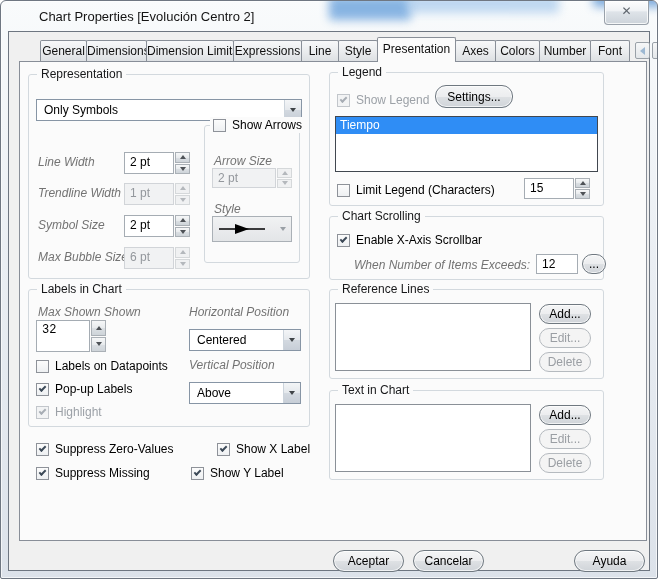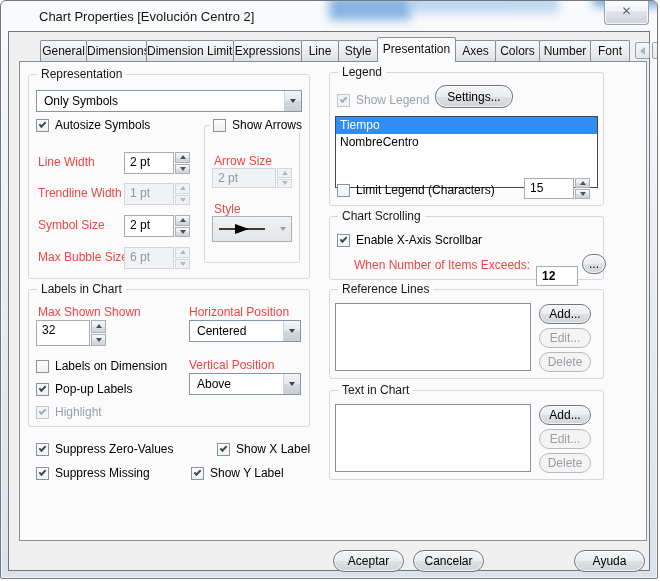--- a/index.html
+++ b/index.html
@@ -43,32 +43,32 @@
     background:linear-gradient(180deg,#f6f7f8,#e4e7ea);display:flex;align-items:center;justify-content:center;}
   .tab-scroll.first{margin-left:5px;}
   .tab-scroll + .tab-scroll{margin-left:2px;}
   .arr-left{width:0;height:0;border-top:4px solid transparent;border-bottom:4px solid transparent;border-right:5px solid #9db8d2;}
   .arr-right{width:0;height:0;border-top:4px solid transparent;border-bottom:4px solid transparent;border-left:5px solid #49729f;}
   
   .page{position:absolute;left:10px;top:29px;width:628px;height:480px;background:#fbfbfb;border:1px solid #888e98;z-index:1;}
   
   .group{position:absolute;border:1px solid #d3d9de;border-radius:3px;}
   .group-label{position:absolute;top:-8px;left:8px;background:#fbfbfb;padding:0 4px;line-height:15px;color:#17181a;white-space:nowrap;}
-  .lbl{position:absolute;line-height:15px;white-space:nowrap;color:#ef4444;}
+  .lbl{position:absolute;line-height:15px;white-space:nowrap;color:#737373;font-style:italic;}
   
   .cb{position:absolute;display:flex;align-items:center;gap:6px;height:16px;white-space:nowrap;cursor:default;}
   .cb .box{width:13px;height:13px;flex:0 0 13px;border:1px solid #8e9299;background:linear-gradient(180deg,#fcfcfc,#eef0f2);position:relative;}
   .cb .check-icon{display:none;position:absolute;left:2px;top:2px;width:7px;height:4px;
     border-left:2px solid #3d4a58;border-bottom:2px solid #3d4a58;transform:rotate(-45deg);}
   .cb .box.checked .check-icon{display:block;}
   .cb.disabled .box{border-color:#c2c6cb;background:#f2f3f4;}
   .cb.disabled .box .check-icon{border-color:#a7adb4;}
   .cb.disabled .cb-label{color:#9ca1a7;}
   
-  .combo{position:absolute;border:1px solid #8795a5;background:#fff;display:flex;align-items:stretch;cursor:default;}
+  .combo{position:absolute;border:1px solid #8795a5;background:#fff;display:flex;align-items:stretch;cursor:default;margin-top:9px;}
   .combo-val{flex:1;padding:0 7px;display:flex;align-items:center;white-space:nowrap;overflow:hidden;}
   .combo-btn{width:17px;border-left:1px solid #ccd4dc;display:flex;align-items:center;justify-content:center;
     background:linear-gradient(180deg,#f3f5f7,#e4e8ec 50%,#d3d9e0 51%,#c7ced7);}
   .tri-dn{width:0;height:0;border-left:3.5px solid transparent;border-right:3.5px solid transparent;border-top:4px solid #3f4347;}
   .tri-dn.gray{border-top-color:#9aa0a6;}
   
   .spin{position:absolute;display:flex;cursor:default;}
   .spin-field{flex:1;border:1px solid #a5acb3;background:#fff;padding:1px 5px;line-height:17px;white-space:nowrap;overflow:hidden;}
   .spin-btns{width:15px;display:flex;flex-direction:column;margin-left:1px;}
   .spin-btn{flex:1;border:1px solid #aab0b6;display:flex;align-items:center;justify-content:center;
@@ -140,26 +140,20 @@
 
       <div class="group" style="left:8px;top:12px;width:282px;height:205px;">
         <span class="group-label">Representation</span>
       </div>
       <div class="combo" style="left:16px;top:28px;width:266px;height:22px;">
         <span class="combo-val">Only Symbols</span>
         <span class="combo-btn">
             <i class="tri-dn"></i>
           </span>
       </div>
-      <div class="cb" style="left:16px;top:55px;">
-        <span class="box checked">
-            <span class="check-icon"></span>
-          </span>
-        <span class="cb-label">Autosize Symbols</span>
-      </div>
 
       <span class="lbl" style="left:18px;top:93px;">Line Width</span>
       <div class="spin" style="left:104px;top:90px;width:66px;height:22px;">
         <span class="spin-field">2 pt</span>
         <span class="spin-btns">
           <span class="spin-btn">
               <i class="tri-up-s"></i>
             </span>
           <span class="spin-btn">
               <i class="tri-dn-s"></i>
@@ -233,41 +227,41 @@
         </span>
         <span class="style-btn">
             <i class="tri-dn gray"></i>
           </span>
       </div>
 
       <div class="group" style="left:8px;top:227px;width:282px;height:138px;">
         <span class="group-label">Labels in Chart</span>
       </div>
       <span class="lbl" style="left:18px;top:243px;">Max Shown Shown</span>
-      <div class="spin" style="left:16px;top:258px;width:70px;height:26px;">
+      <div class="spin" style="left:16px;top:258px;width:70px;height:32px;font-family:Liberation Mono, monospace;">
         <span class="spin-field">32</span>
         <span class="spin-btns">
           <span class="spin-btn">
               <i class="tri-up-s"></i>
             </span>
           <span class="spin-btn">
               <i class="tri-dn-s"></i>
             </span>
         </span>
       </div>
       <span class="lbl" style="left:169px;top:243px;">Horizontal Position</span>
       <div class="combo" style="left:169px;top:258px;width:112px;height:22px;">
         <span class="combo-val">Centered</span>
         <span class="combo-btn">
             <i class="tri-dn"></i>
           </span>
       </div>
       <div class="cb" style="left:16px;top:296px;">
         <span class="box"></span>
-        <span class="cb-label">Labels on Dimension</span>
+        <span class="cb-label">Labels on Datapoints</span>
       </div>
       <span class="lbl" style="left:169px;top:296px;">Vertical Position</span>
       <div class="cb" style="left:16px;top:319px;">
         <span class="box checked">
             <span class="check-icon"></span>
           </span>
         <span class="cb-label">Pop-up Labels</span>
       </div>
       <div class="combo" style="left:169px;top:311px;width:112px;height:22px;">
         <span class="combo-val">Above</span>
@@ -310,23 +304,22 @@
       <div class="group" style="left:309px;top:10px;width:275px;height:134px;">
         <span class="group-label">Legend</span>
       </div>
       <div class="cb disabled" style="left:317px;top:30px;">
         <span class="box checked">
             <span class="check-icon"></span>
           </span>
         <span class="cb-label">Show Legend</span>
       </div>
       <div class="btn" style="left:415px;top:23px;width:78px;height:23px;">Settings...</div>
-      <div class="listbox dark" style="left:315px;top:54px;width:263px;height:72px;">
+      <div class="listbox dark" style="left:315px;top:54px;width:263px;height:56px;">
         <div class="li selected">Tiempo</div>
-        <div class="li">NombreCentro</div>
       </div>
       <div class="cb" style="left:317px;top:120px;">
         <span class="box"></span>
         <span class="cb-label">Limit Legend (Characters)</span>
       </div>
       <div class="spin" style="left:504px;top:116px;width:66px;height:21px;">
         <span class="spin-field">15</span>
         <span class="spin-btns">
           <span class="spin-btn">
               <i class="tri-up-s"></i>
@@ -340,21 +333,21 @@
       <div class="group" style="left:309px;top:154px;width:275px;height:64px;">
         <span class="group-label">Chart Scrolling</span>
       </div>
       <div class="cb" style="left:317px;top:170px;">
         <span class="box checked">
             <span class="check-icon"></span>
           </span>
         <span class="cb-label">Enable X-Axis Scrollbar</span>
       </div>
       <span class="lbl" style="left:334px;top:196px;">When Number of Items Exceeds:</span>
-      <div class="edit" style="left:516px;top:204px;width:42px;height:20px;font-weight:bold;">12</div>
+      <div class="edit" style="left:516px;top:192px;width:42px;height:20px;">12</div>
       <div class="btn" style="left:562px;top:192px;width:24px;height:20px;">...</div>
 
       <div class="group" style="left:309px;top:227px;width:275px;height:90px;">
         <span class="group-label">Reference Lines</span>
       </div>
       <div class="listbox" style="left:315px;top:241px;width:196px;height:68px;"></div>
       <div class="btn" style="left:519px;top:242px;width:52px;height:20px;">Add...</div>
       <div class="btn disabled" style="left:519px;top:266px;width:52px;height:20px;">Edit...</div>
       <div class="btn disabled" style="left:519px;top:290px;width:52px;height:20px;">Delete</div>
 

